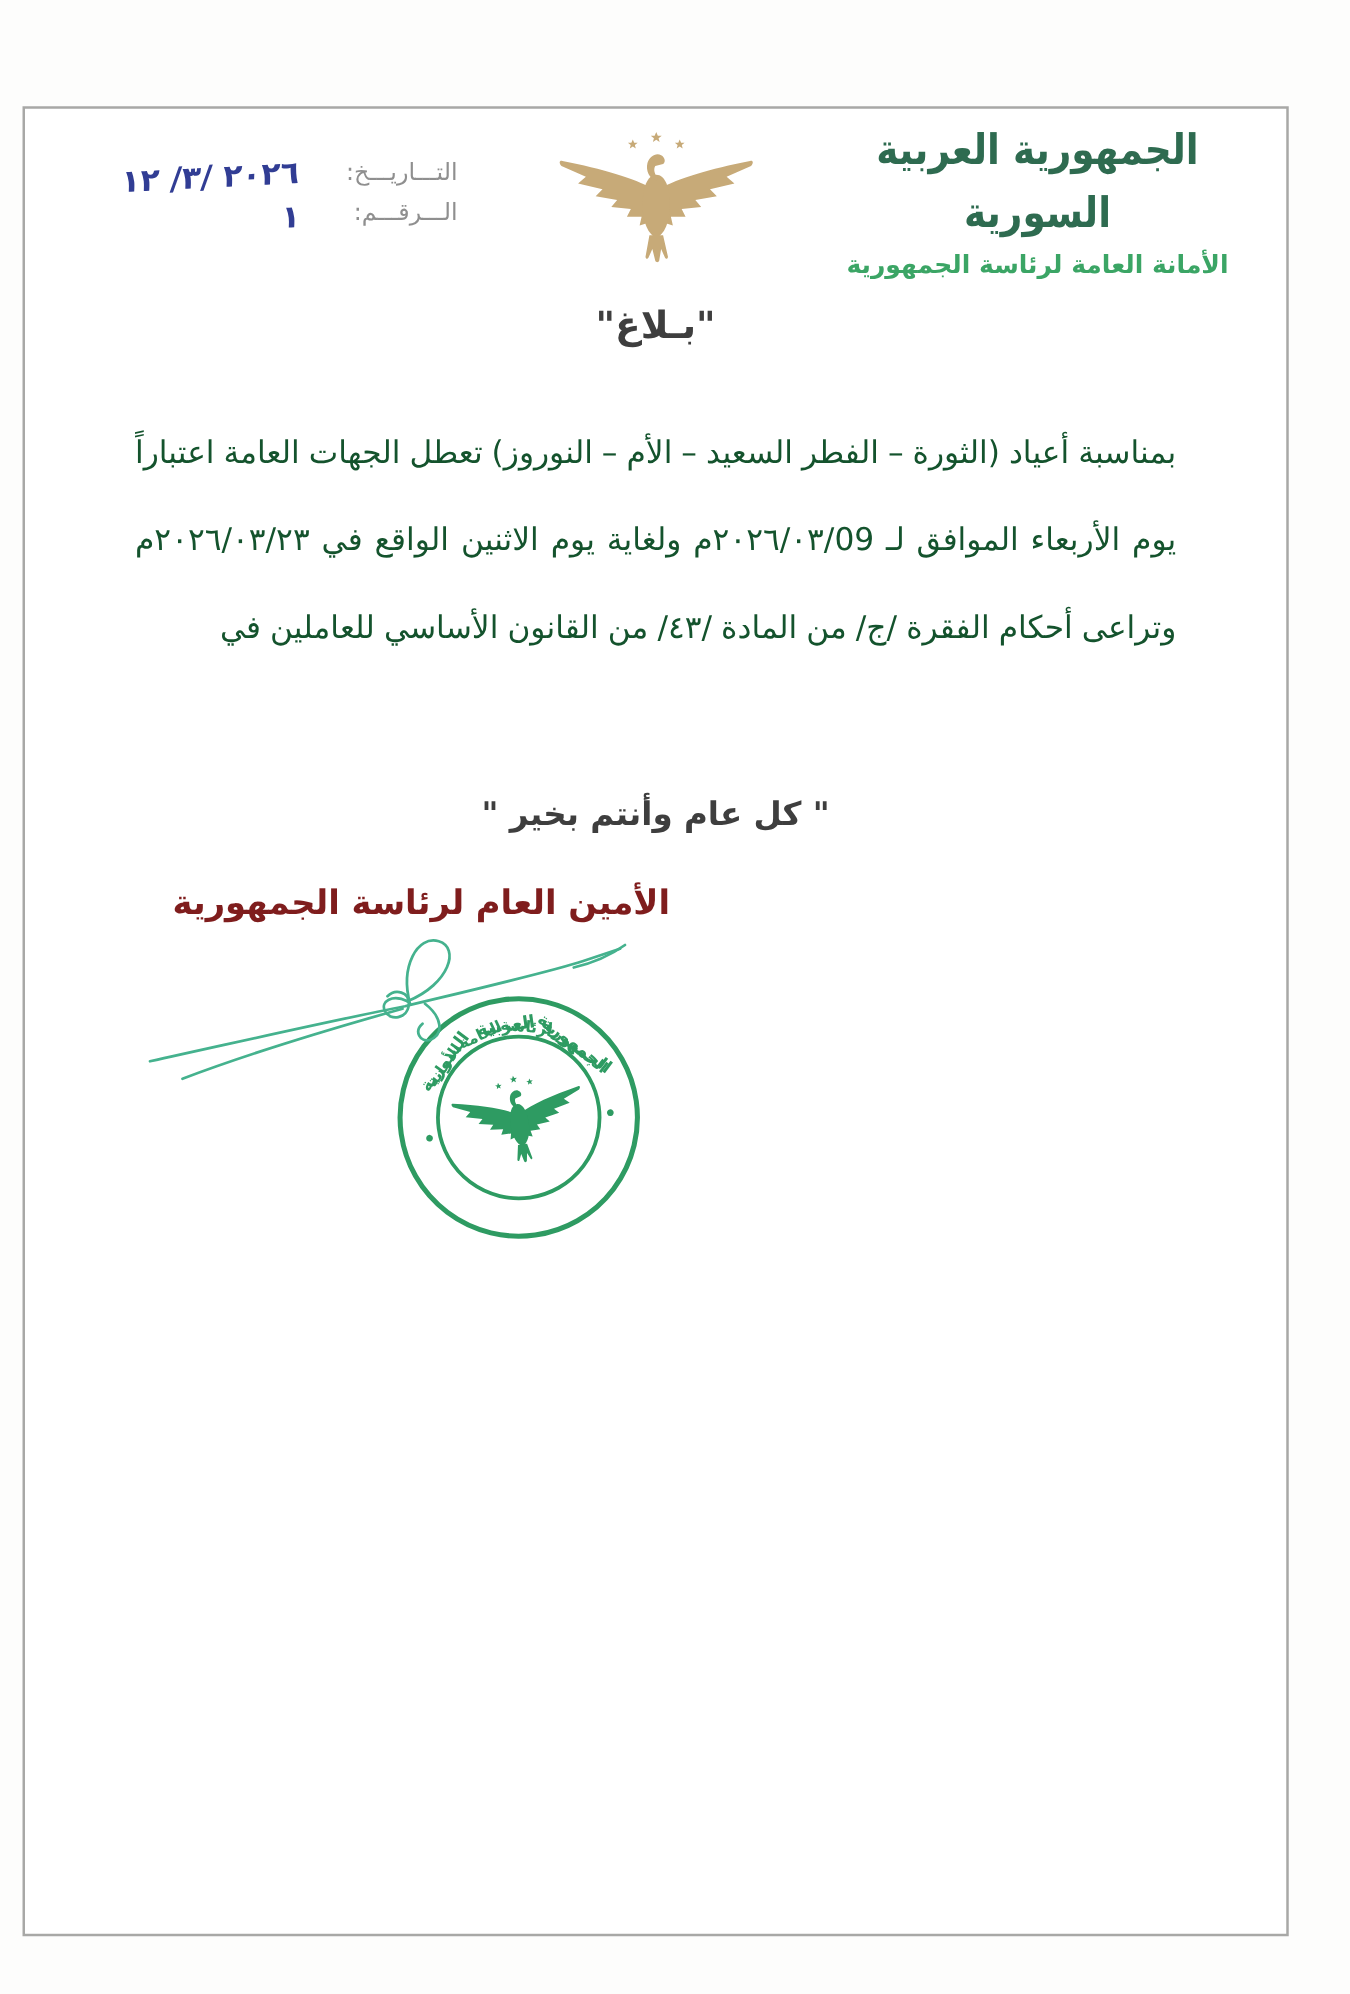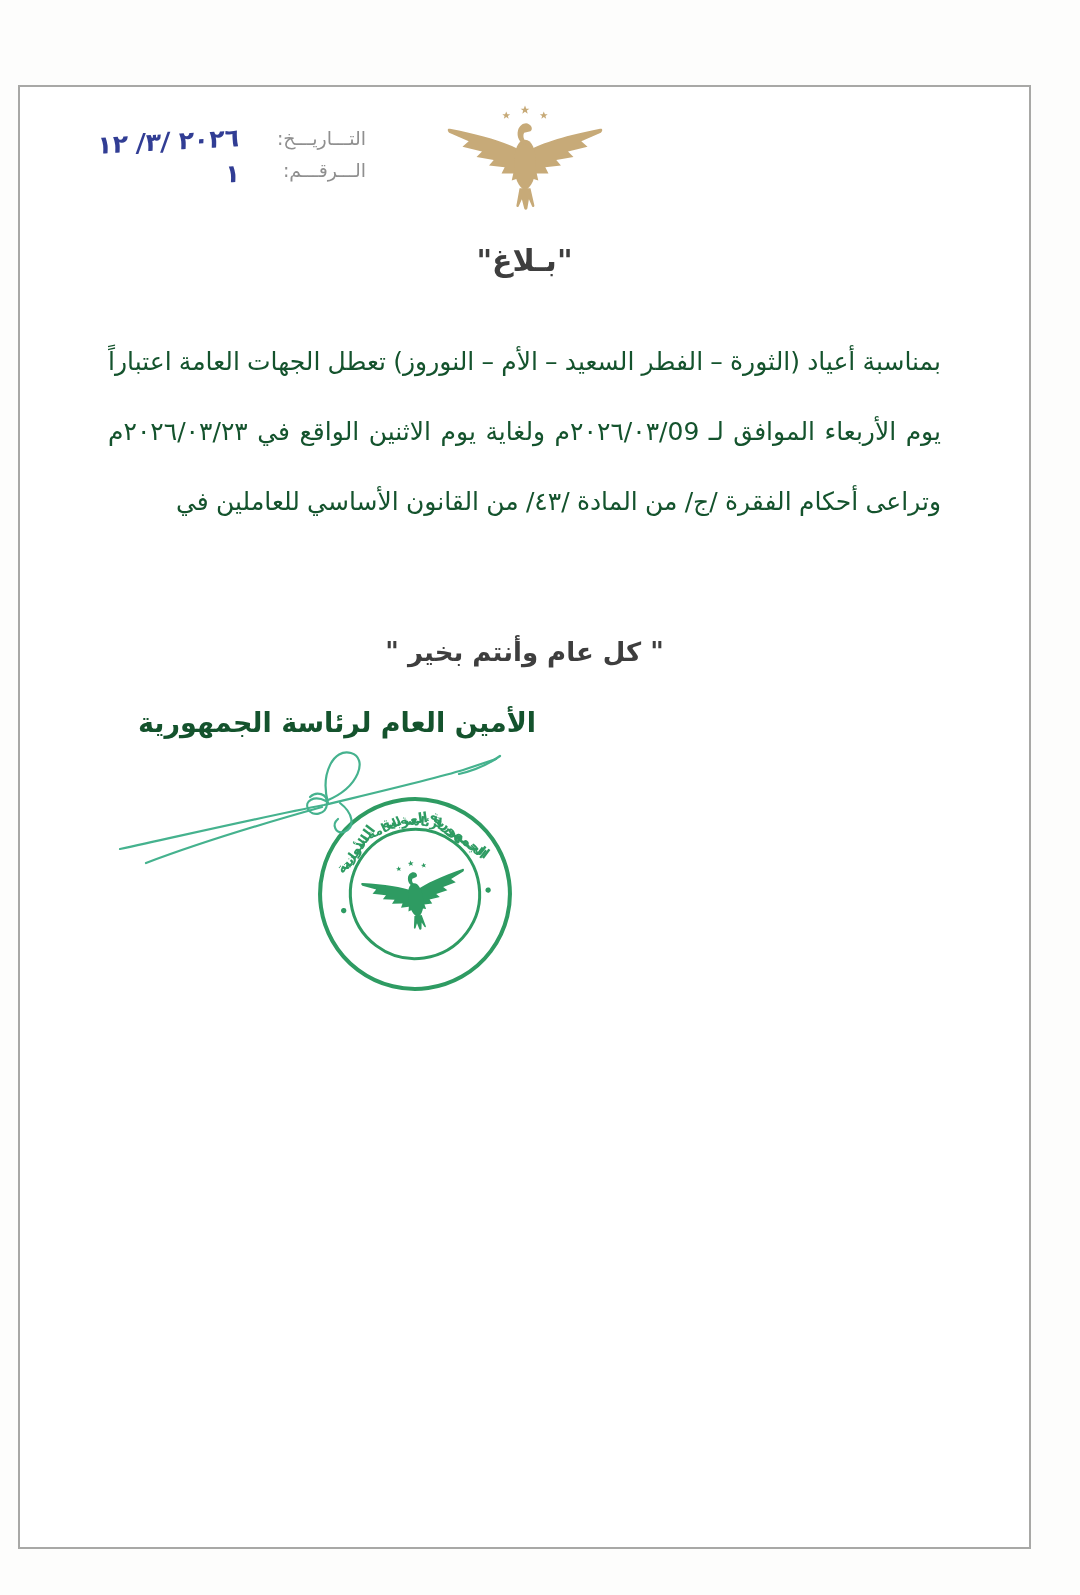--- a/index.html
+++ b/index.html
@@ -25,21 +25,21 @@
   
   .doc-title { position:absolute; top:156px; left:0; right:0; text-align:center;
     font-size:30px; font-weight:bold; color:#3e3e3e; }
   .doc-body { position:absolute; top:240px; left:88px; right:88px; color:#14532d;
     font-size:25px; word-spacing:-1px; }
   .body-line { height:70px; line-height:70px; white-space:nowrap; }
   .just { text-align:justify; text-align-last:justify; white-space:normal; overflow:hidden; }
   .r3 { text-align:justify; text-align-last:justify; white-space:normal; padding-left:68px; overflow:hidden; }
   .greeting { position:absolute; top:550px; left:0; right:0; text-align:center;
     font-size:26px; font-weight:bold; color:#3e3e3e; }
-  .sig-title { position:absolute; left:118px; top:620px; font-size:27px; font-weight:bold; color:#14532d; }
+  .sig-title { position:absolute; left:118px; top:620px; font-size:27px; font-weight:bold; color:#7f1d1d; }
   .signature { position:absolute; left:92px; top:652px; z-index:3; }
   .stamp { position:absolute; left:294px; top:706px; width:202px; height:202px; transform:rotate(-8deg); z-index:2; }
   .stamp svg text { font-family:"DejaVu Sans", sans-serif; font-weight:bold; }
 </style>
 </head>
 <body>
 
 <div class="canvas">
   <div class="page">
 
@@ -70,20 +70,24 @@
         <span class="meta-value">١</span>
       </div>
     </div>
 
     <div class="emblem">
       <svg width="172" height="118" viewBox="0 0 220 150">
         <use href="#eagle-emblem-shape" fill="#c7aa78"></use>
       </svg>
     </div>
 
+    <div class="logo-block">
+      <div class="calligraphy">الجمهورية العربية السورية</div>
+      <div class="secretariat">الأمانة العامة لرئاسة الجمهورية</div>
+    </div>
 
     <div class="doc-title">"بـلاغ"</div>
 
     <div class="doc-body">
       <div class="body-line just">بمناسبة أعياد (الثورة – الفطر السعيد – الأم – النوروز) تعطل الجهات العامة اعتباراً من</div>
       <div class="body-line just">يوم الأربعاء الموافق لـ ٢٠٢٦/٠٣/09م ولغاية يوم الاثنين الواقع في ٢٠٢٦/٠٣/٢٣م ضمناً.</div>
       <div class="body-line r3">وتراعى أحكام الفقرة /ج/ من المادة /٤٣/ من القانون الأساسي للعاملين في الدولة</div>
     </div>
 
     <div class="greeting">" كل عام وأنتم بخير "</div>

